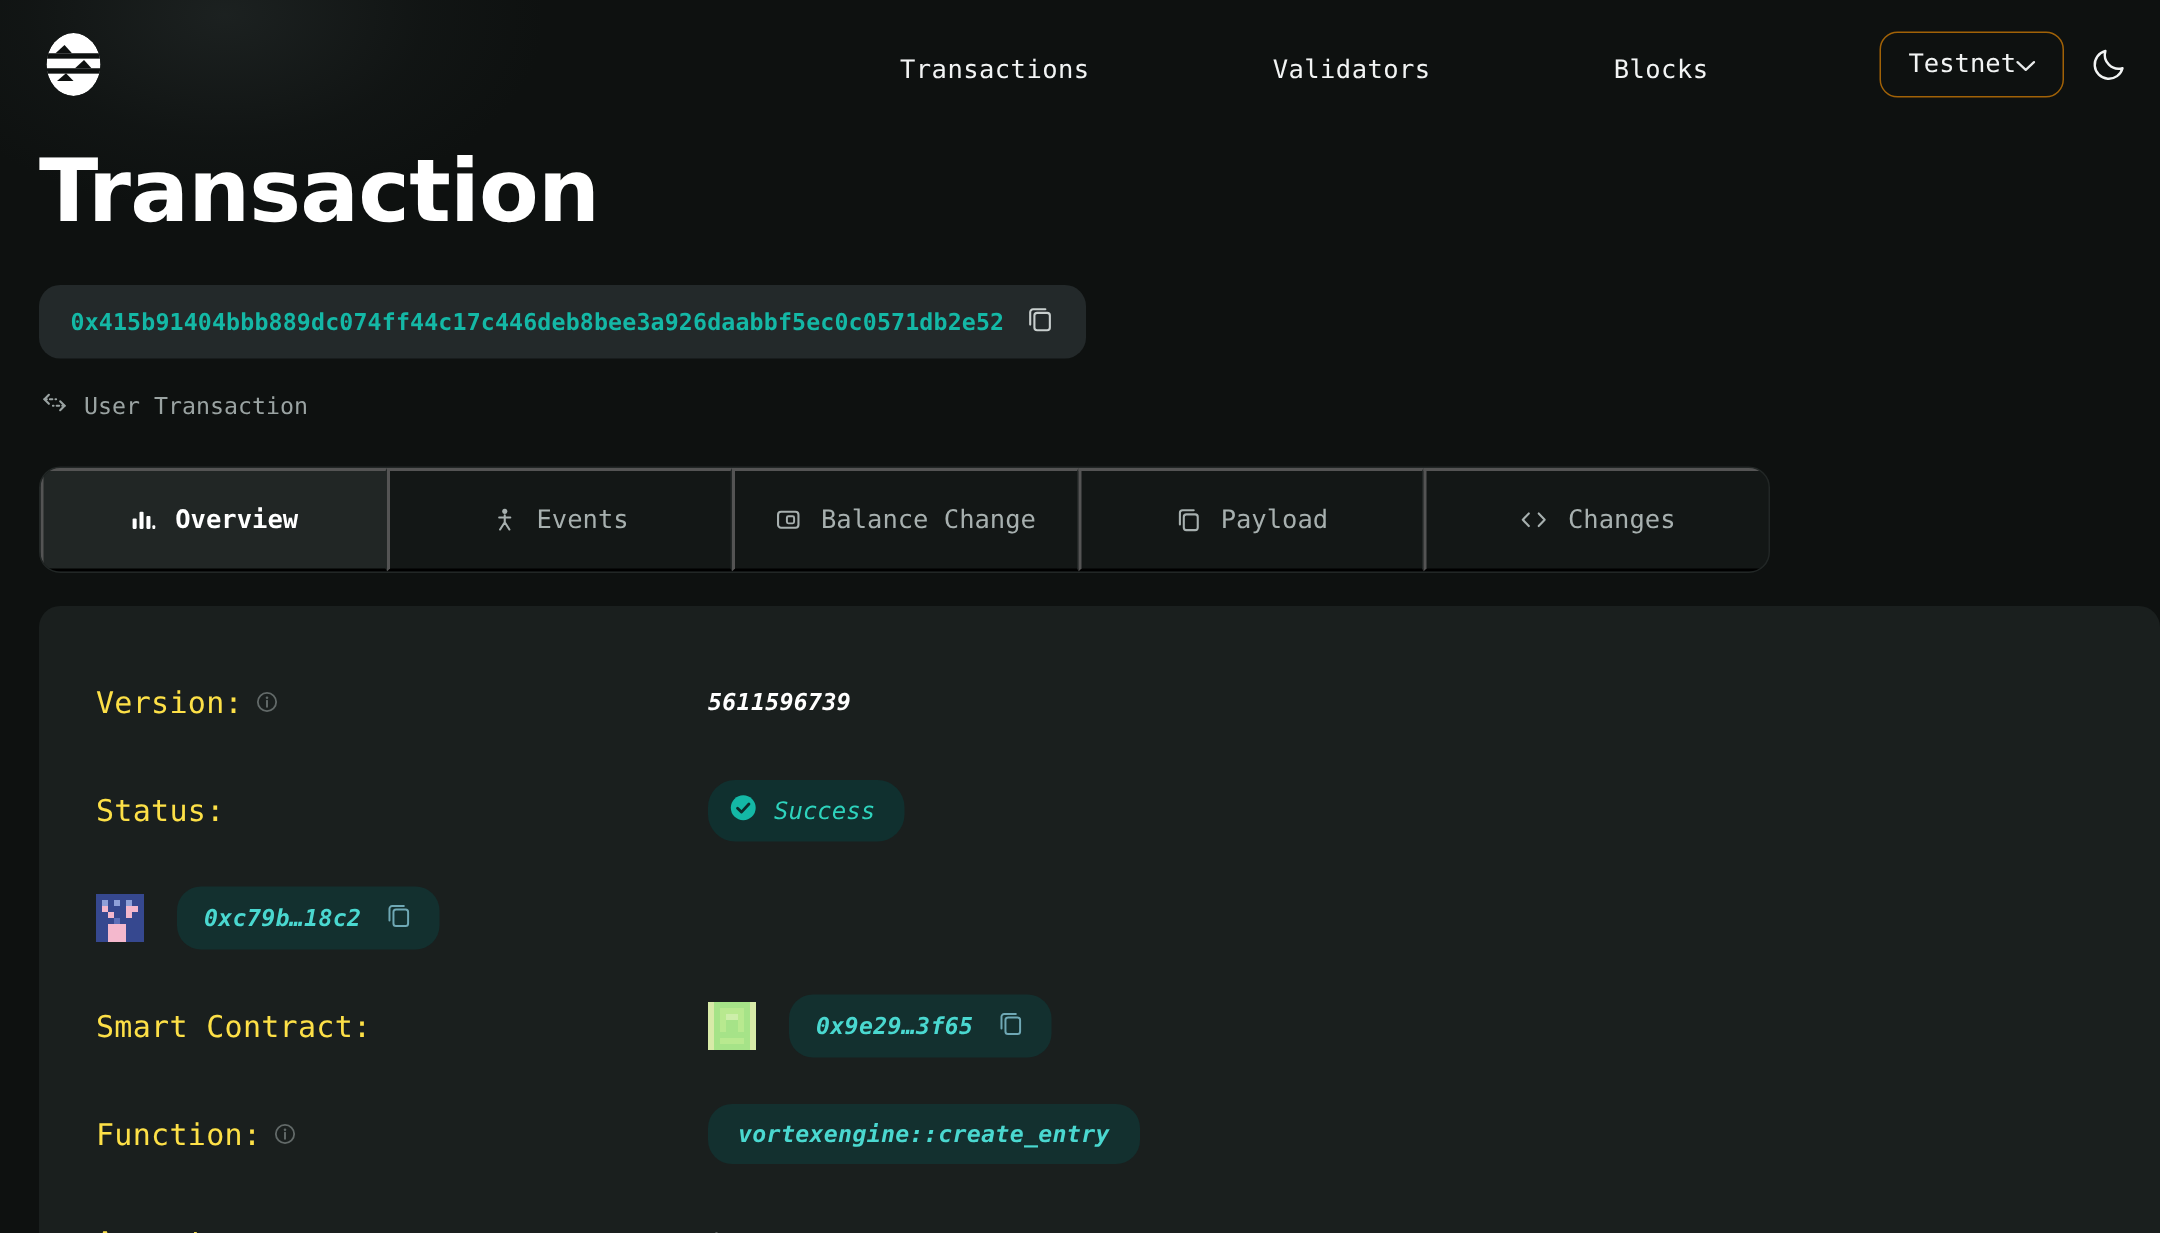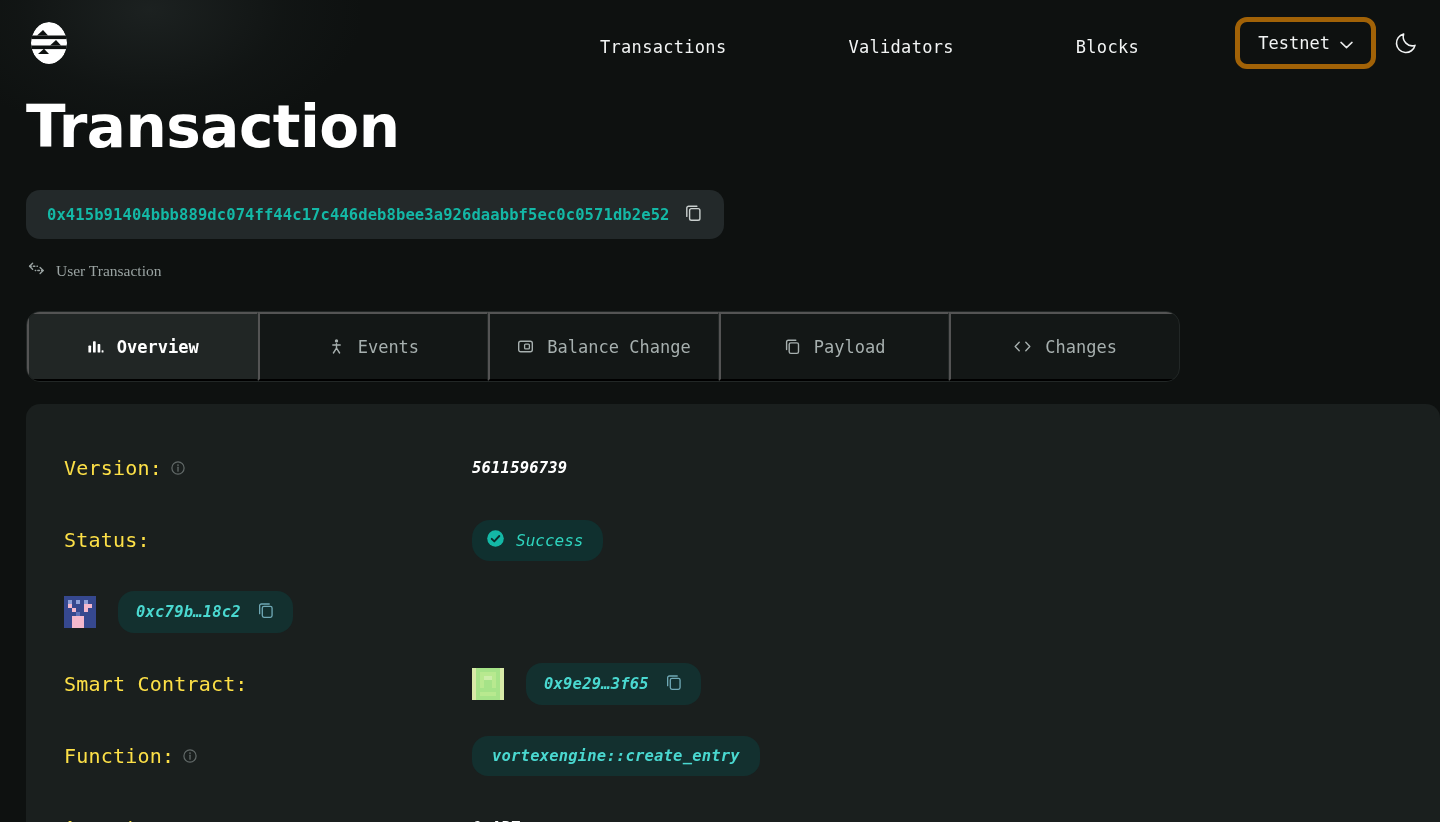--- a/index.html
+++ b/index.html
@@ -70,22 +70,21 @@
     right: 18px;
     top: 0;
     height: 86px;
     display: flex;
     align-items: center;
     gap: 16px;
   }
   .network-btn {
     display: flex;
     align-items: center;
-    gap: 10px;
-    border: 5px solid #a16207;
+    border: 1px solid #a16207;
     border-radius: 12px;
     padding: 11px 18px;
     font-size: 17px;
     color: #f2f4f4;
     background: transparent;
     cursor: pointer;
     font-family: inherit;
   }
   .chev { display:block; }
   .theme-btn {
@@ -125,21 +124,20 @@
   }
   .copy-icon { display:block; cursor: pointer; flex: 0 0 auto; }
 
   .txtype {
     margin: 22px 0 0 28px;
     display: flex;
     align-items: center;
     gap: 11px;
     color: #9aa3a2;
     font-size: 15.5px;
-    font-family: Liberation Serif, serif;
   }
 
   
   .tabbar {
     margin: 31px 0 0 26px;
     width: 1154px;
     height: 71px;
     display: flex;
     border: 1px solid #222726;
     border-radius: 14px;

